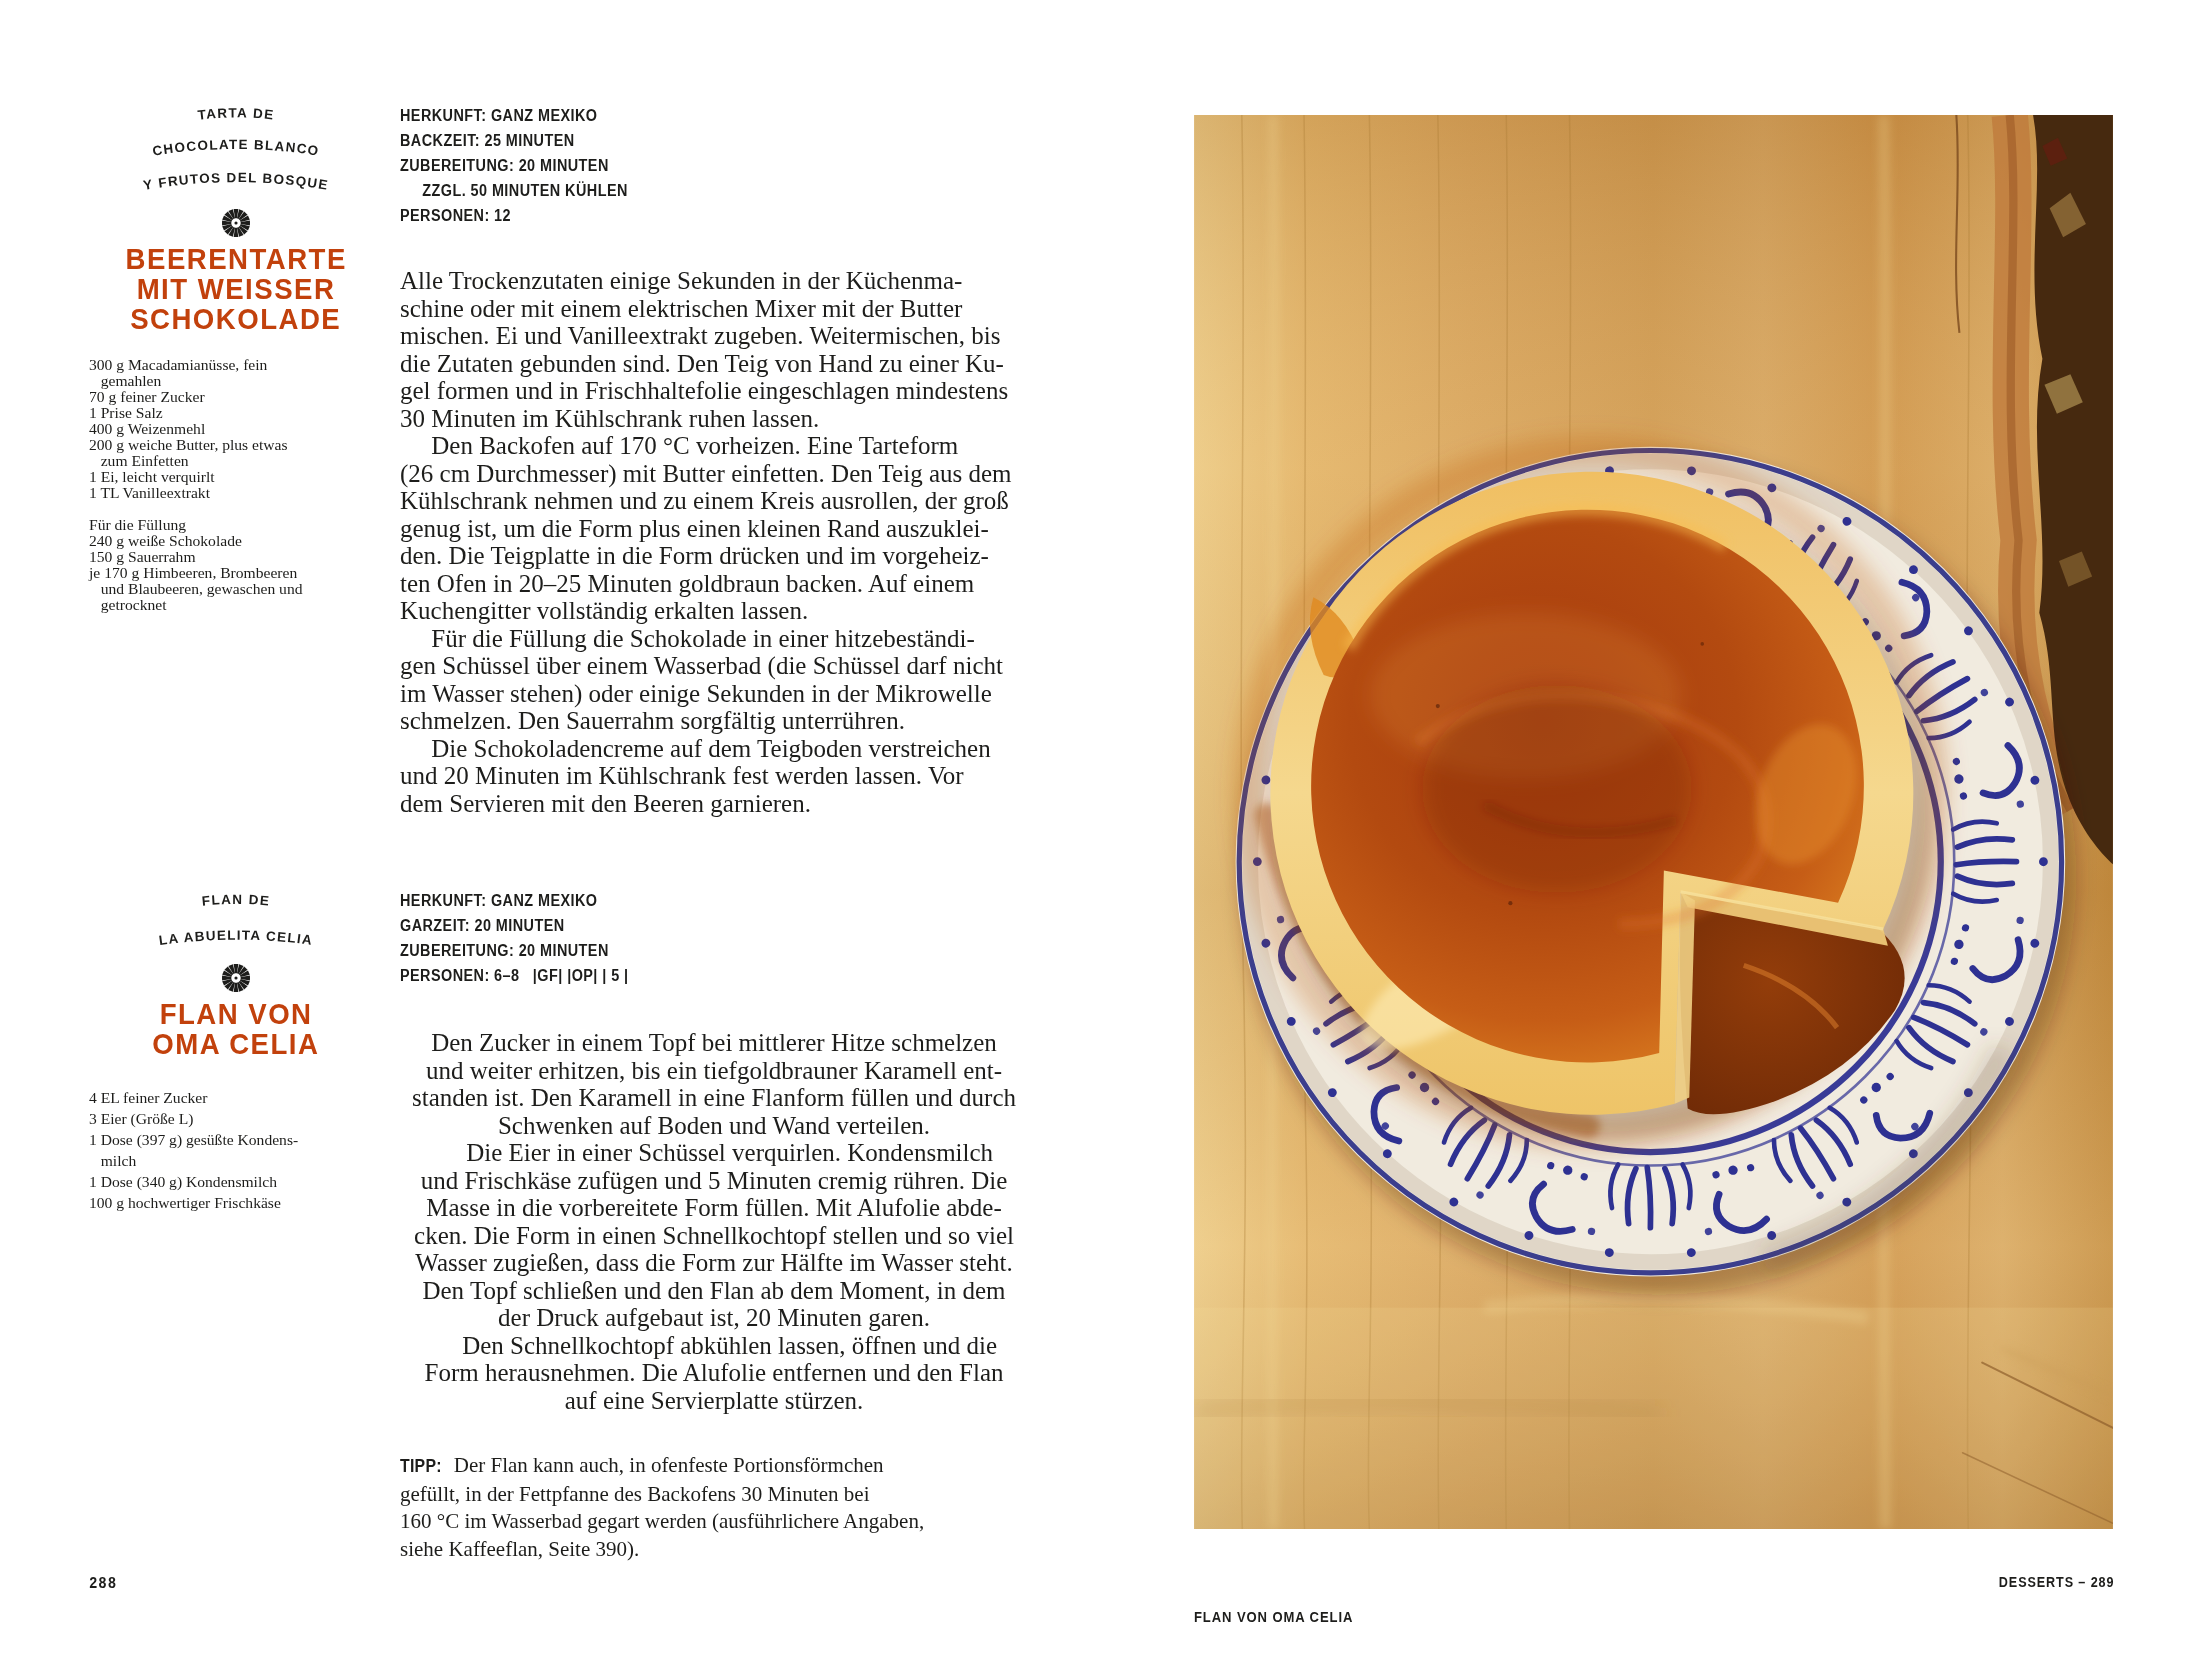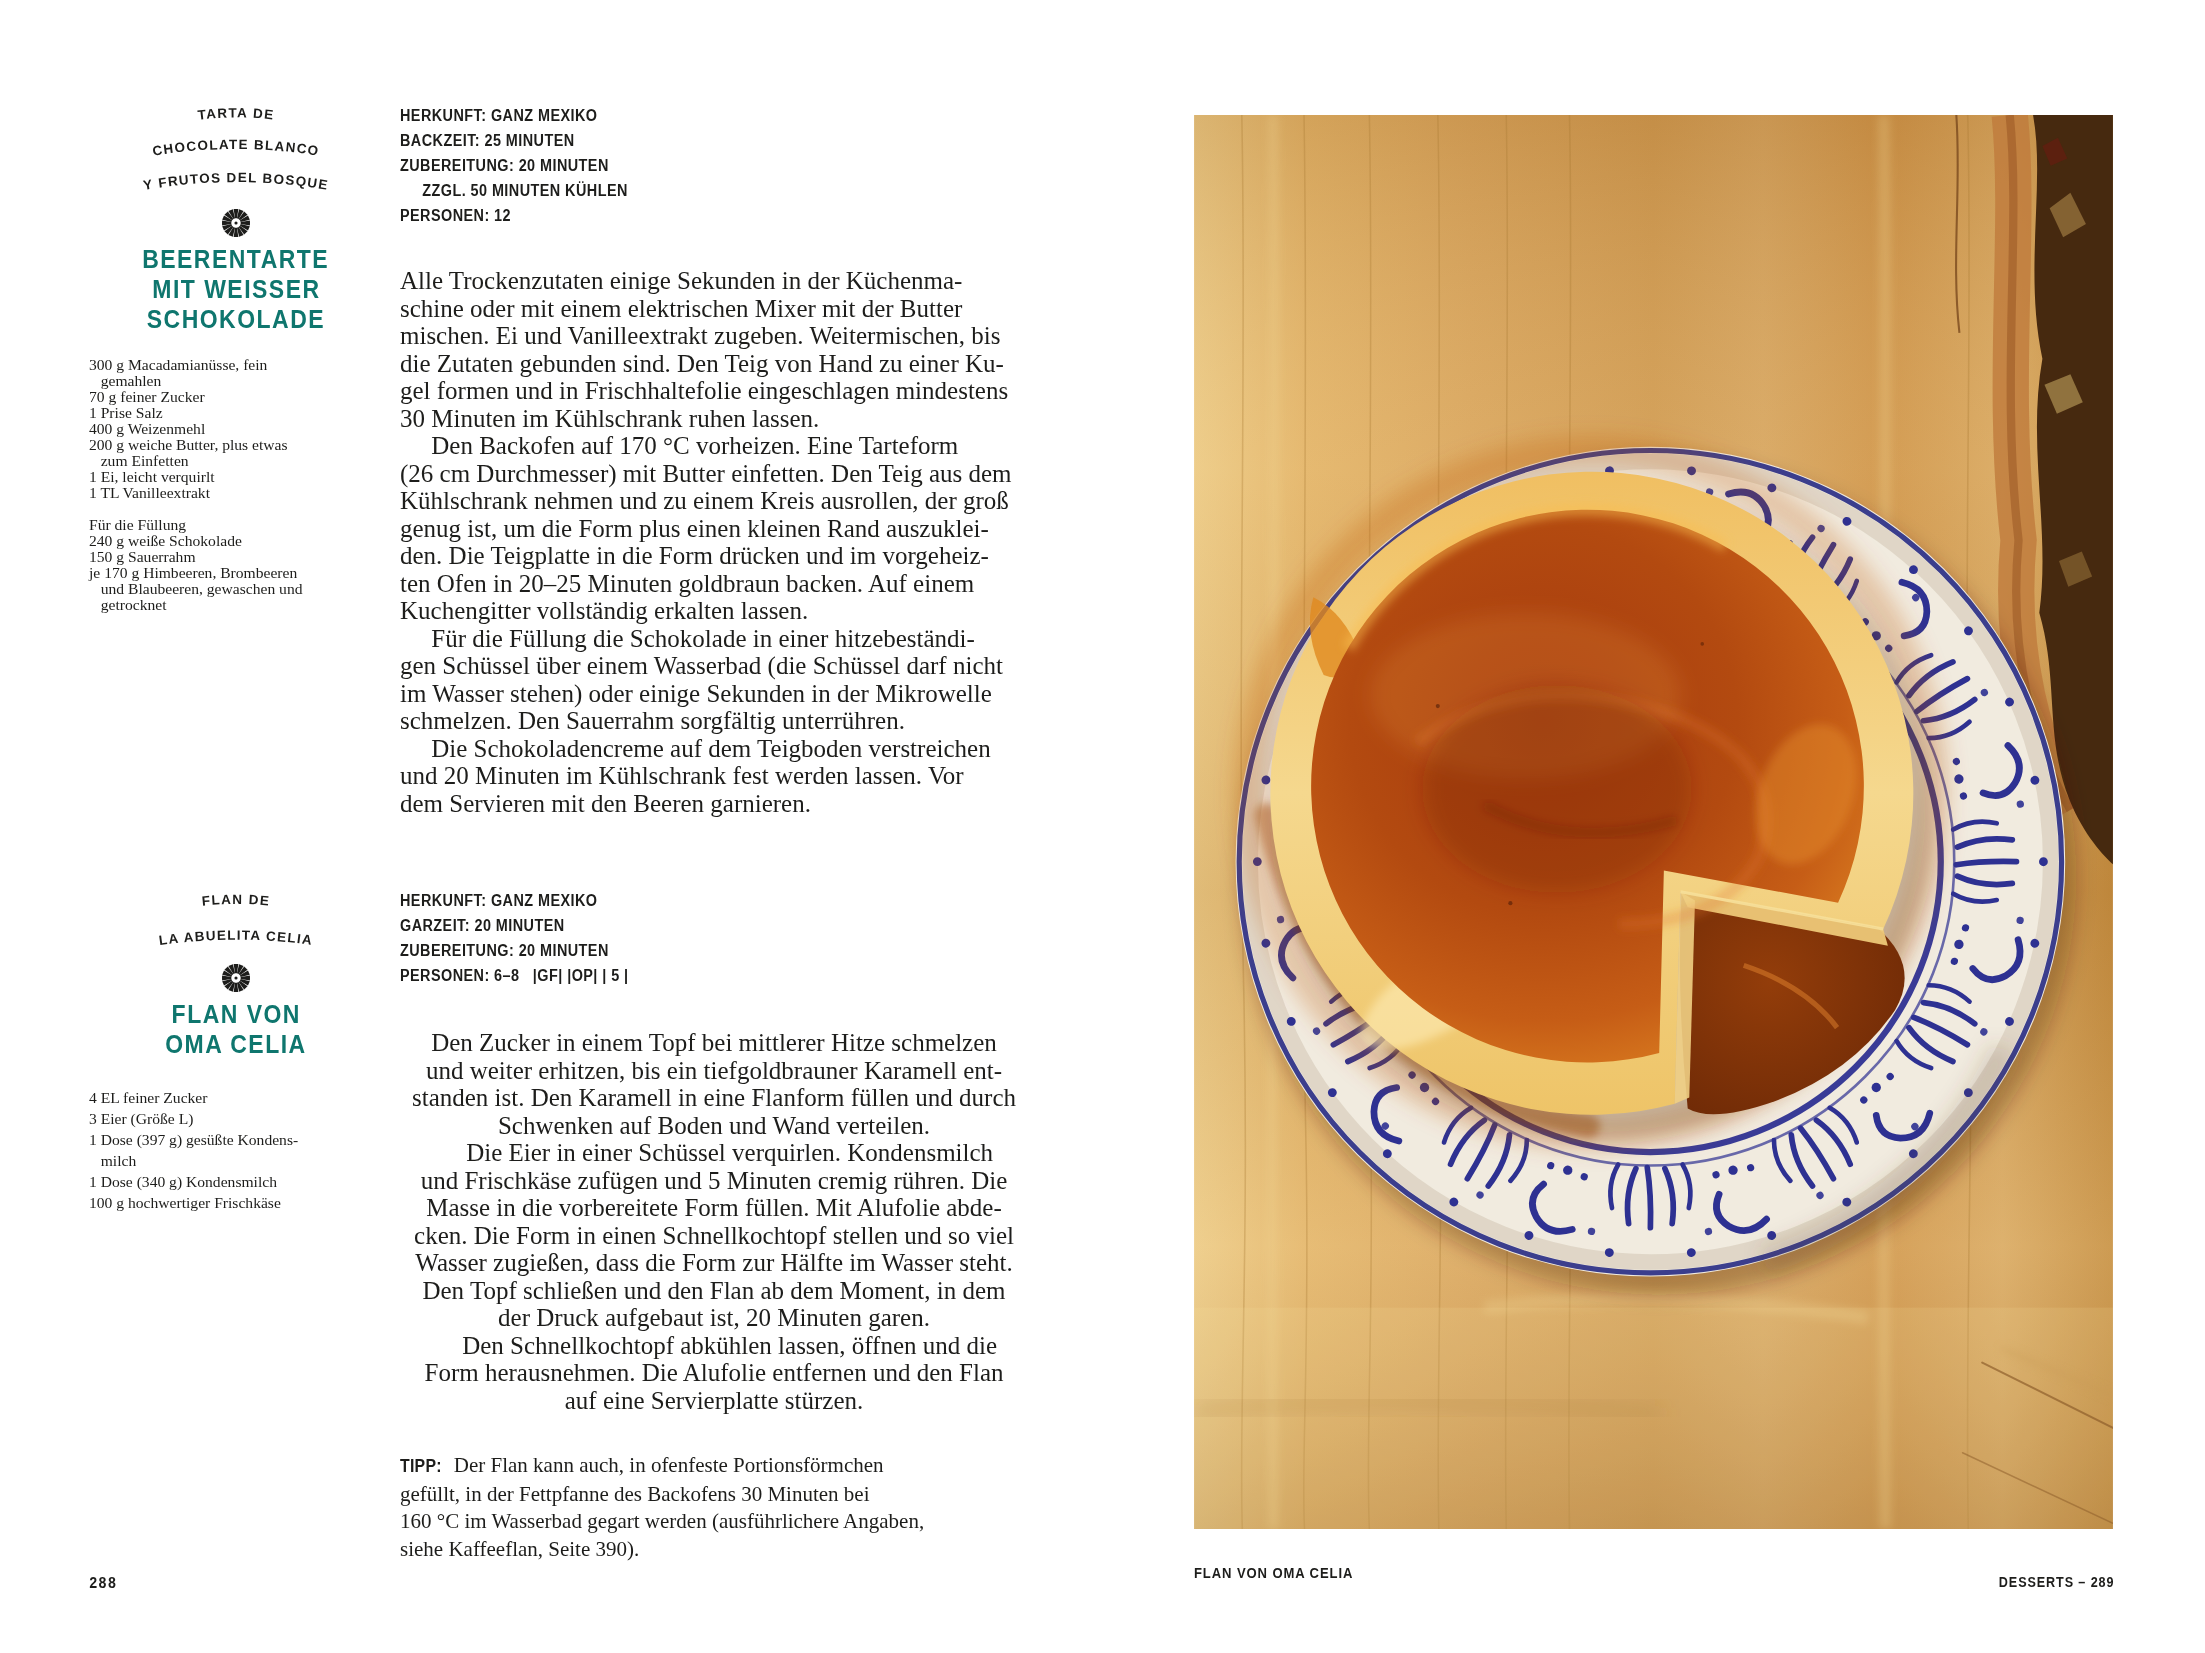--- a/index.html
+++ b/index.html
@@ -10,33 +10,33 @@
   
   .cond{font-family:"Liberation Sans",sans-serif;font-weight:700;}
   .squeeze{display:inline-block;transform:scaleX(.9);transform-origin:0 0;}
   .squeeze-c{display:inline-block;transform:scaleX(.92);transform-origin:50% 0;}
   .squeeze-r{display:inline-block;transform:scaleX(.9);transform-origin:100% 0;}
 
   .title-block{text-align:center;}
   .arc-svg text{font-family:"Liberation Sans",sans-serif;font-weight:700;font-size:26px;
                 letter-spacing:2.5px;fill:#1d1d1b;}
   .ornament{display:block;margin:1px auto 0;}
-  .big-title{margin-top:6.2px;font-size:25px;line-height:30px;letter-spacing:1.6px;color:#0f766e;}
+  .big-title{margin-top:6.2px;font-size:30px;line-height:30px;letter-spacing:1.6px;color:#c2410c;}
 
   .info{font-size:16px;line-height:25px;letter-spacing:0.5px;white-space:pre-wrap;color:#1d1d1b;}
   .ingredients{font-size:15.6px;line-height:16px;white-space:pre-wrap;width:311px;}
   .ingredients.loose{line-height:21px;}
   .bodytext{font-size:25px;line-height:27.5px;white-space:pre-wrap;width:628px;}
   .tip{font-size:21px;line-height:27.5px;width:628px;}
   .tip .tip-label{font-size:17.6px;letter-spacing:0.3px;margin-right:7.3px;display:inline-block;
                   transform:scaleX(.9);transform-origin:0 70%;}
   .tip .tip-body{white-space:pre-wrap;}
 
   .folio{font-size:15.6px;letter-spacing:1px;}
-  .caption{font-size:14.5px;letter-spacing:1px;}
+  .caption{font-size:14.5px;letter-spacing:1px;margin-top:44px;}
   .footer-right{width:467px;text-align:right;font-size:14px;letter-spacing:1px;}
 
   .photo{position:absolute;left:1194px;top:115px;width:919px;height:1414px;}
 </style>
 </head>
 <body>
 
 <div class="spread">
 
   <svg width="0" height="0" style="position:absolute" aria-hidden="true">

